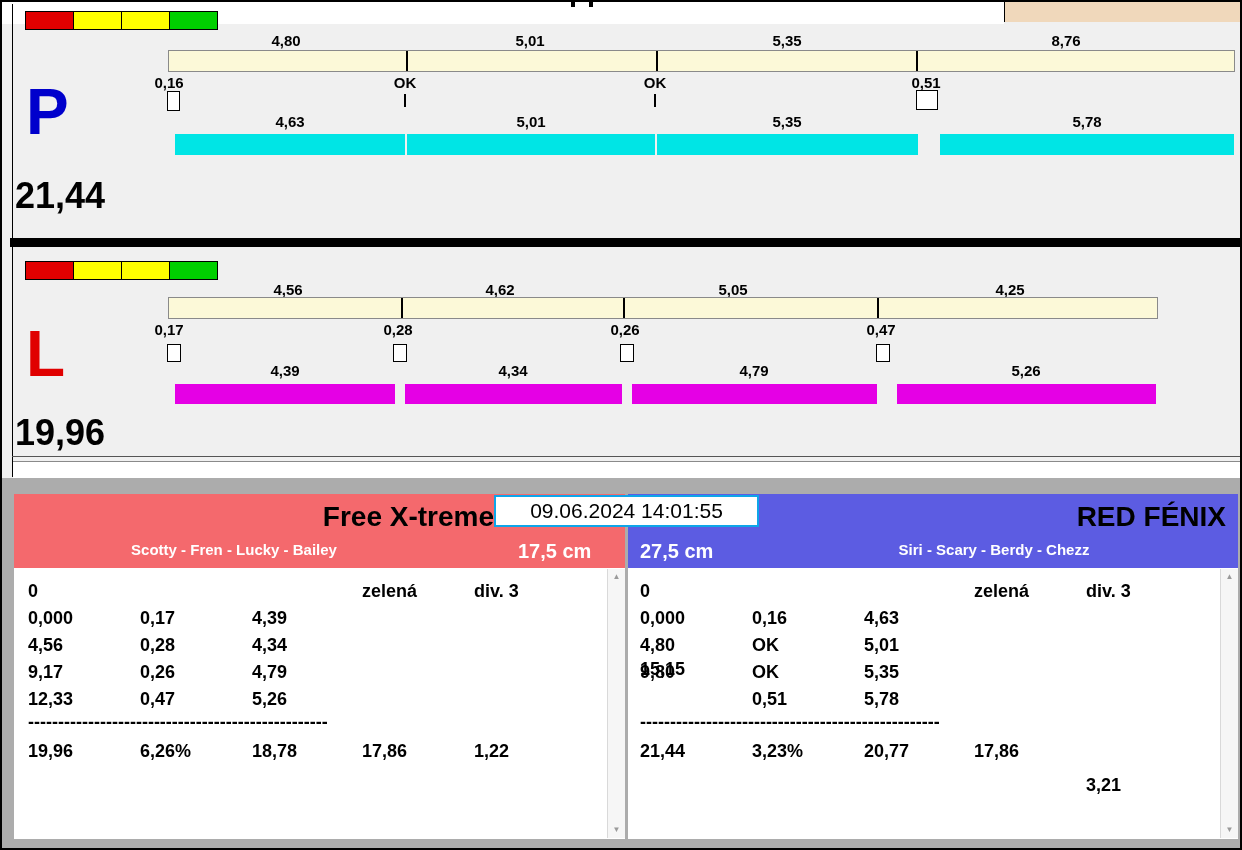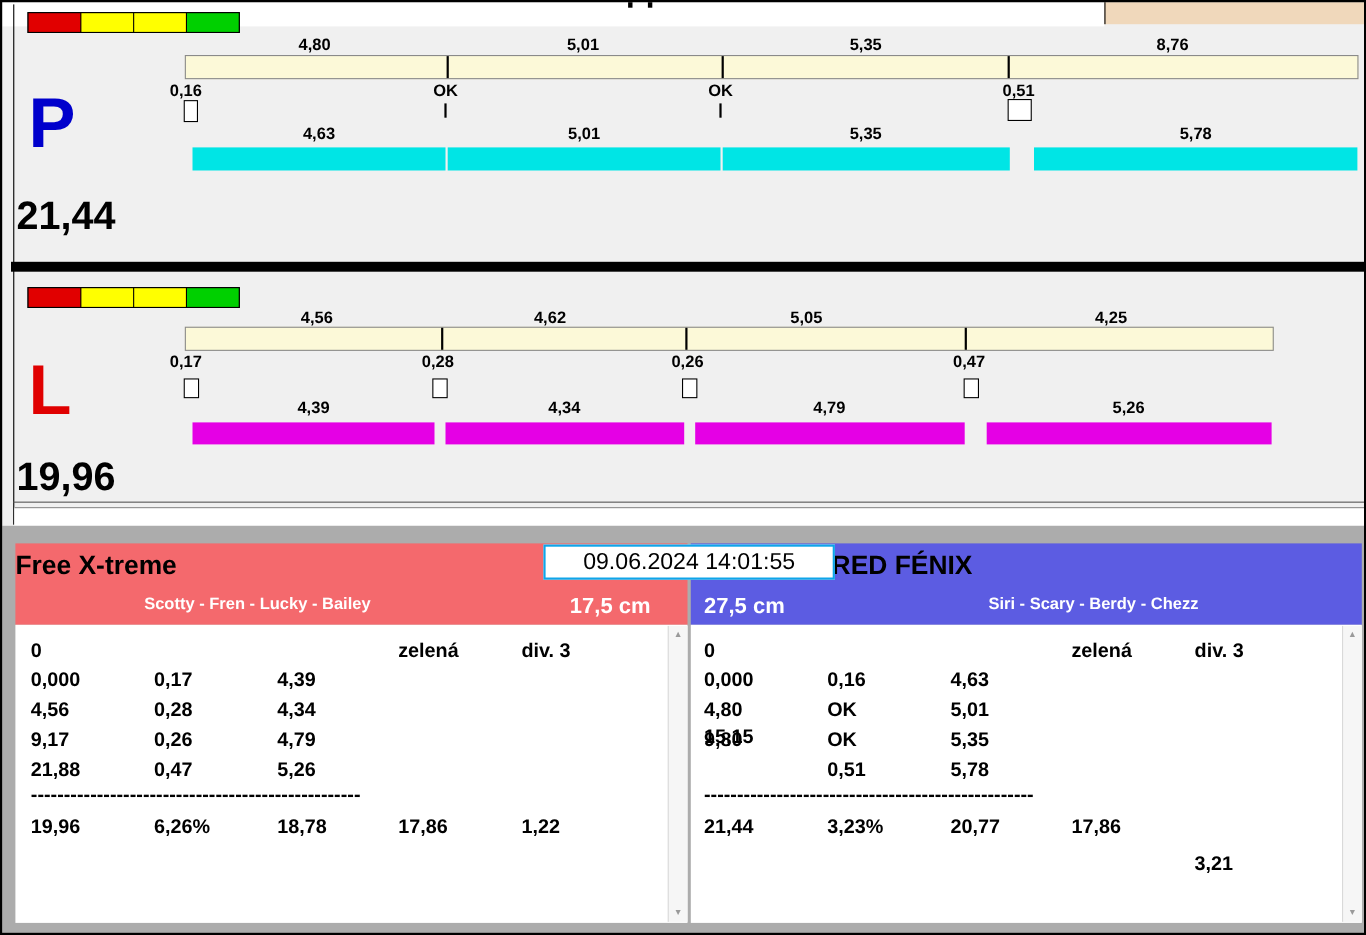--- a/index.html
+++ b/index.html
@@ -15,21 +15,21 @@
   .scalebar{position:absolute;height:20px;background:#fcf9d8;border:1px solid #8a8a8a;}
   .tick{position:absolute;top:0;width:2px;height:20px;background:#000;}
   .vtick{position:absolute;width:2px;height:13px;background:#000;}
   .box{position:absolute;background:#fff;border:1px solid #000;}
   .seg{position:absolute;height:21px;}
   .seg-p{background:#00e5e5;}
   .seg-l{background:#e500e5;height:20px;}
   .traffic{position:absolute;display:flex;gap:1px;background:#000;border:1px solid #000;}
   .tl-cell{width:47px;height:17px;}
   .c-red{background:#e10000}.c-yellow{background:#ffff00}.c-green{background:#00d000}
-  .hdr-title{position:absolute;font-size:24px;text-align:left;color:#000;}
+  .hdr-title{position:absolute;font-size:28px;text-align:right;color:#000;}
   .hdr-sub{position:absolute;font-size:15px;text-align:center;color:#fff;}
   .hdr-height{position:absolute;font-size:20px;color:#fff;white-space:nowrap;}
   .datebox{position:absolute;left:494px;top:495px;width:261px;height:28px;background:#fff;
            border:2px solid #0ea5e9;text-align:center;line-height:28px;font-size:21px;font-weight:normal;z-index:10;}
   .body-panel{position:absolute;top:568px;height:271px;background:#fff;}
   .scrollbar{position:absolute;top:569px;width:17px;height:269px;background:#f6f6f6;border-left:1px solid #d9d9d9;}
   .sb-arrow{position:absolute;width:100%;text-align:center;font-size:8px;color:#9a9a9a;line-height:10px;}
   .sb-up{top:3px;} .sb-down{bottom:3px;}
   .divider-row{position:absolute;font-size:18px;font-weight:bold;letter-spacing:0px;white-space:nowrap;}
 </style>
@@ -161,21 +161,21 @@
 <div class="cell" style="left:252px;top:608px;">4,39</div>
 
 <div class="cell" style="left:28px;top:635px;">4,56</div>
 <div class="cell" style="left:140px;top:635px;">0,28</div>
 <div class="cell" style="left:252px;top:635px;">4,34</div>
 
 <div class="cell" style="left:28px;top:662px;">9,17</div>
 <div class="cell" style="left:140px;top:662px;">0,26</div>
 <div class="cell" style="left:252px;top:662px;">4,79</div>
 
-<div class="cell" style="left:28px;top:689px;">21,88</div>
+<div class="cell" style="left:28px;top:689px;">12,33</div>
 <div class="cell" style="left:140px;top:689px;">0,47</div>
 <div class="cell" style="left:252px;top:689px;">5,26</div>
 
 <div class="divider-row" style="left:28px;top:712px;">--------------------------------------------------</div>
 
 <div class="cell" style="left:28px;top:741px;">19,96</div>
 <div class="cell" style="left:140px;top:741px;">6,26%</div>
 <div class="cell" style="left:252px;top:741px;">18,78</div>
 <div class="cell" style="left:362px;top:741px;">17,86</div>
 <div class="cell" style="left:474px;top:741px;">1,22</div>

